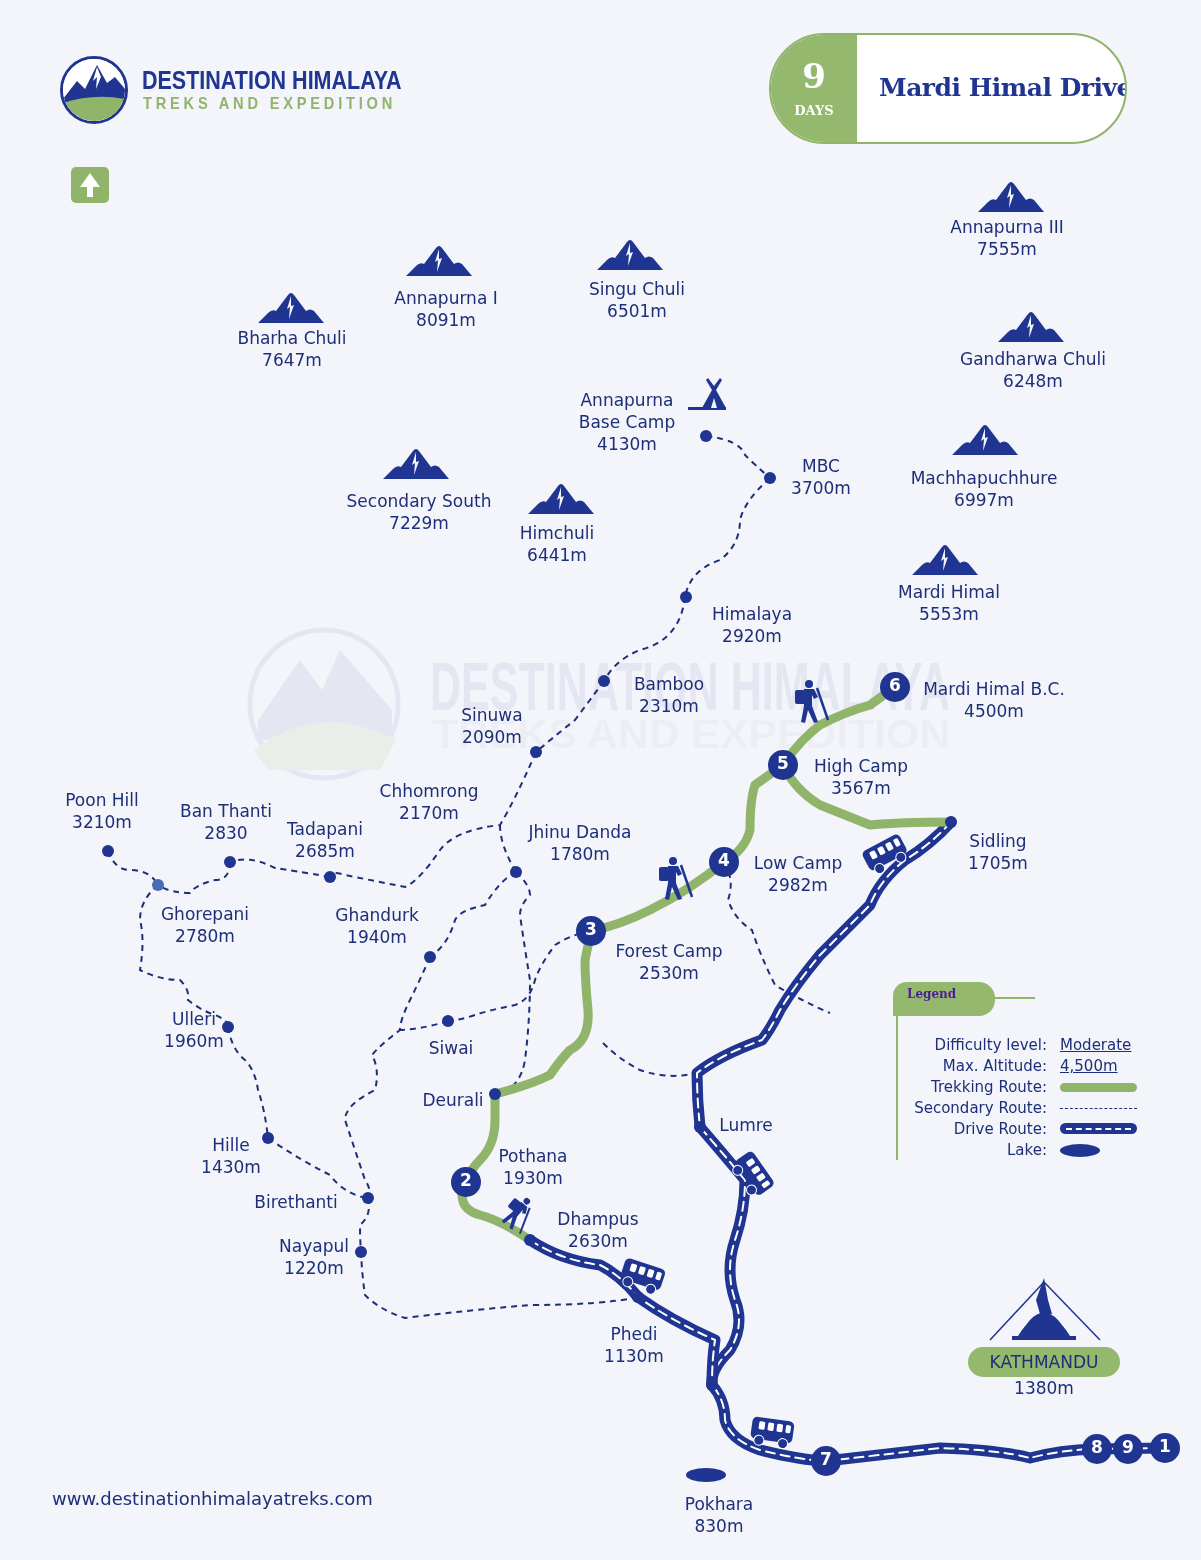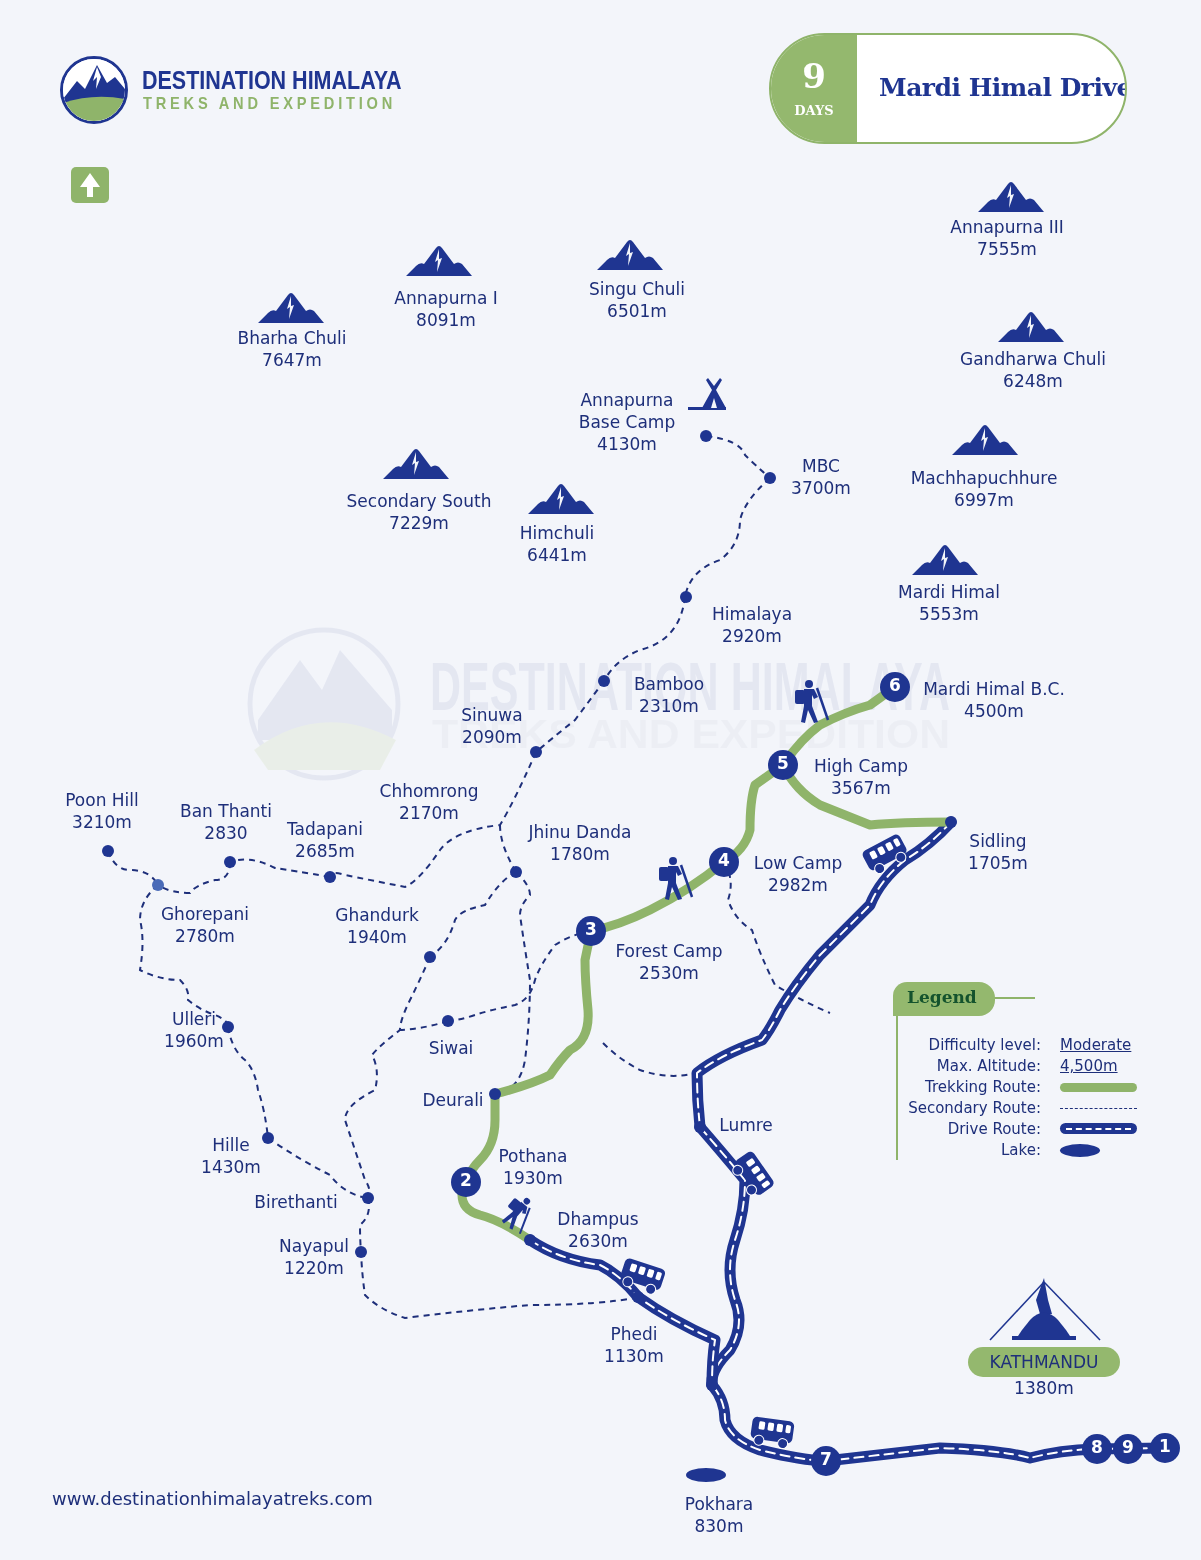--- a/index.html
+++ b/index.html
@@ -24,23 +24,23 @@
   .trek-title { left: 108px; top: 38px; color: #1f3591; font-family: "DejaVu Serif", serif; font-weight: 700; font-size: 25px; white-space: nowrap; letter-spacing: -0.5px; }
 
   
   .lbl { position: absolute; text-align: center; font-family: "DejaVu Sans", sans-serif; font-size: 17px; line-height: 22px; color: #1e2f7a; white-space: nowrap; transform: translateX(-50%); }
   .lbl span { display: block; }
 
   
   .legend { left: 893px; top: 982px; width: 260px; height: 180px; }
   .legend-line { left: 3px; top: 18px; width: 2px; height: 160px; background: #8fb46a; }
   .legend-hline { left: 100px; top: 15px; width: 42px; height: 2px; background: #8fb46a; }
-  .legend-tab { left: 0; top: 0; width: 102px; height: 34px; background: #94b86e; border-radius: 14px 16px 16px 0; color: #14532d; font-family: "DejaVu Serif", serif; font-weight: 700; font-size: 17px; padding: 5px 0 0 14px; }
+  .legend-tab { left: 0; top: 0; width: 102px; height: 34px; background: #94b86e; border-radius: 14px 16px 16px 0; color: #4c1d95; font-family: "DejaVu Serif", serif; font-weight: 700; font-size: 12px; padding: 5px 0 0 14px; }
   .legend-row { position: absolute; left: 0; width: 260px; height: 21px; font-size: 15px; color: #1e2f7a; }
-  .legend-key { position: absolute; right: 112px; text-align: right; white-space: nowrap; }
+  .legend-key { position: absolute; right: 106px; text-align: right; white-space: nowrap; }
   .legend-val { position: absolute; left: 167px; white-space: nowrap; text-decoration: underline; }
   .sw-trek { position: absolute; left: 167px; top: 5px; width: 77px; height: 9px; border-radius: 5px; background: #8fb46a; }
   .sw-sec { position: absolute; left: 167px; top: 9px; width: 77px; height: 0; border-top: 1.5px dashed #1e2f7a; }
   .sw-drive { position: absolute; left: 167px; top: 3px; width: 77px; height: 11px; border-radius: 6px; background: #1f3591; }
   .sw-drive::after { content: ""; position: absolute; left: 6px; right: 6px; top: 4.5px; border-top: 2px dashed #fff; }
   .sw-lake { position: absolute; left: 167px; top: 3px; width: 40px; height: 13px; border-radius: 50%; background: #1f3591; }
 
   
   .ktm-pill { left: 968px; top: 1347px; width: 152px; height: 30px; background: #94b86e; border-radius: 15px; text-align: center; font-size: 17px; line-height: 30px; color: #1e2f7a; }
   .ktm-alt { left: 968px; top: 1378px; width: 152px; text-align: center; font-size: 17px; color: #1e2f7a; }

